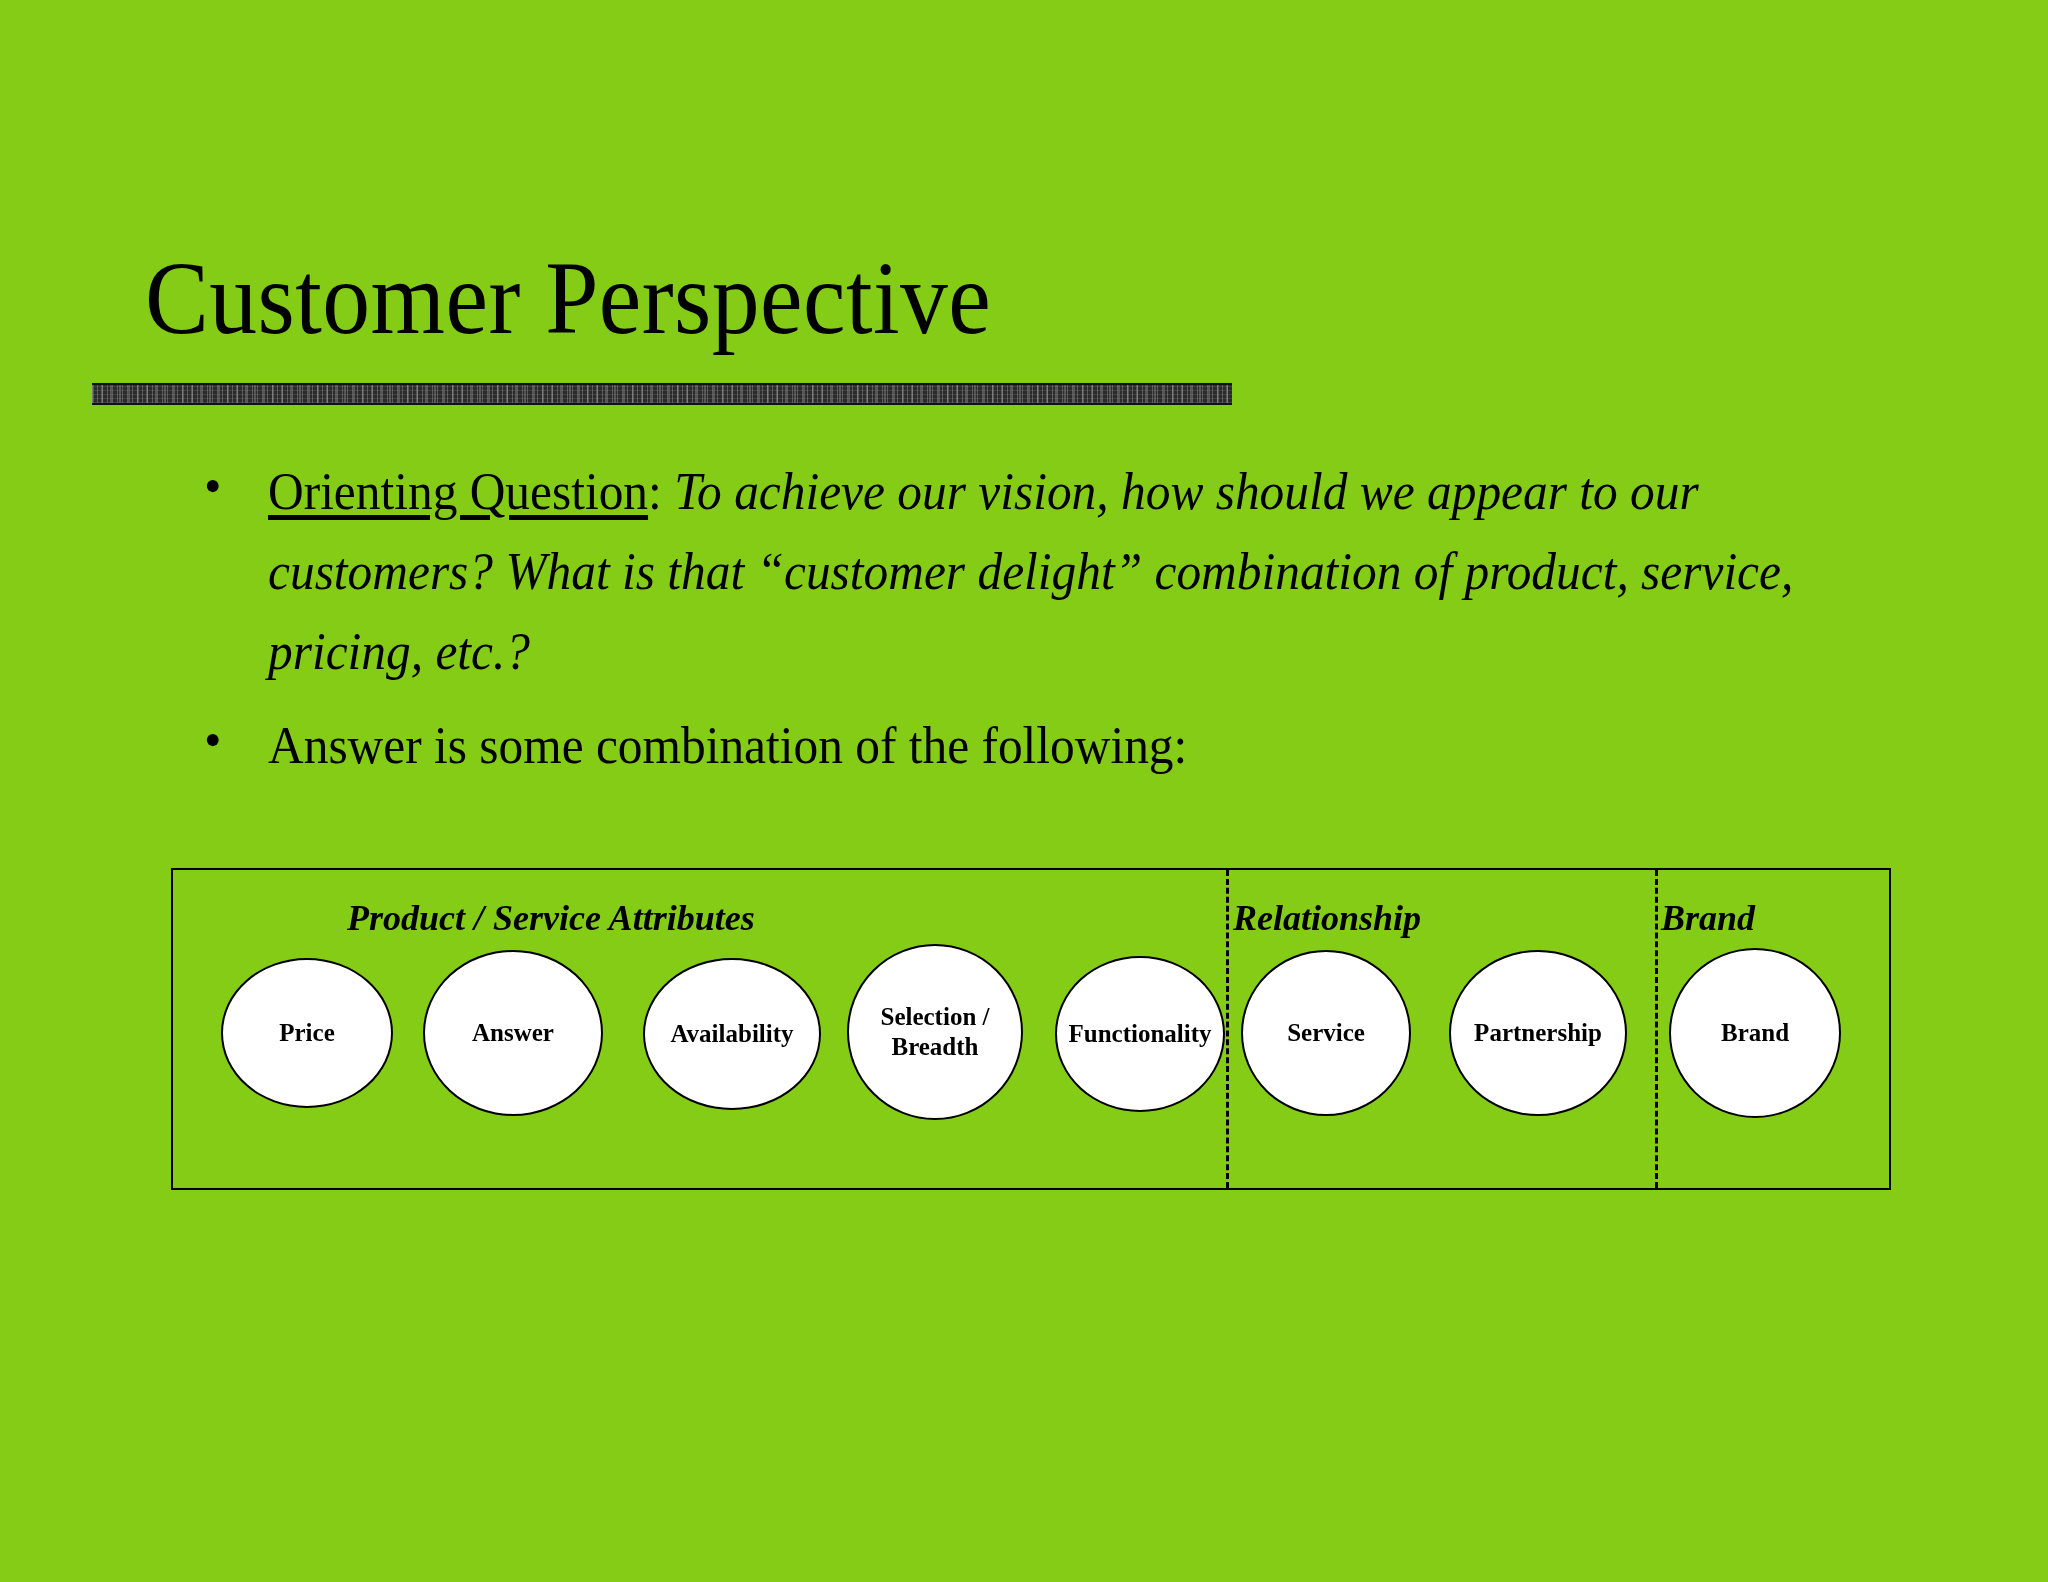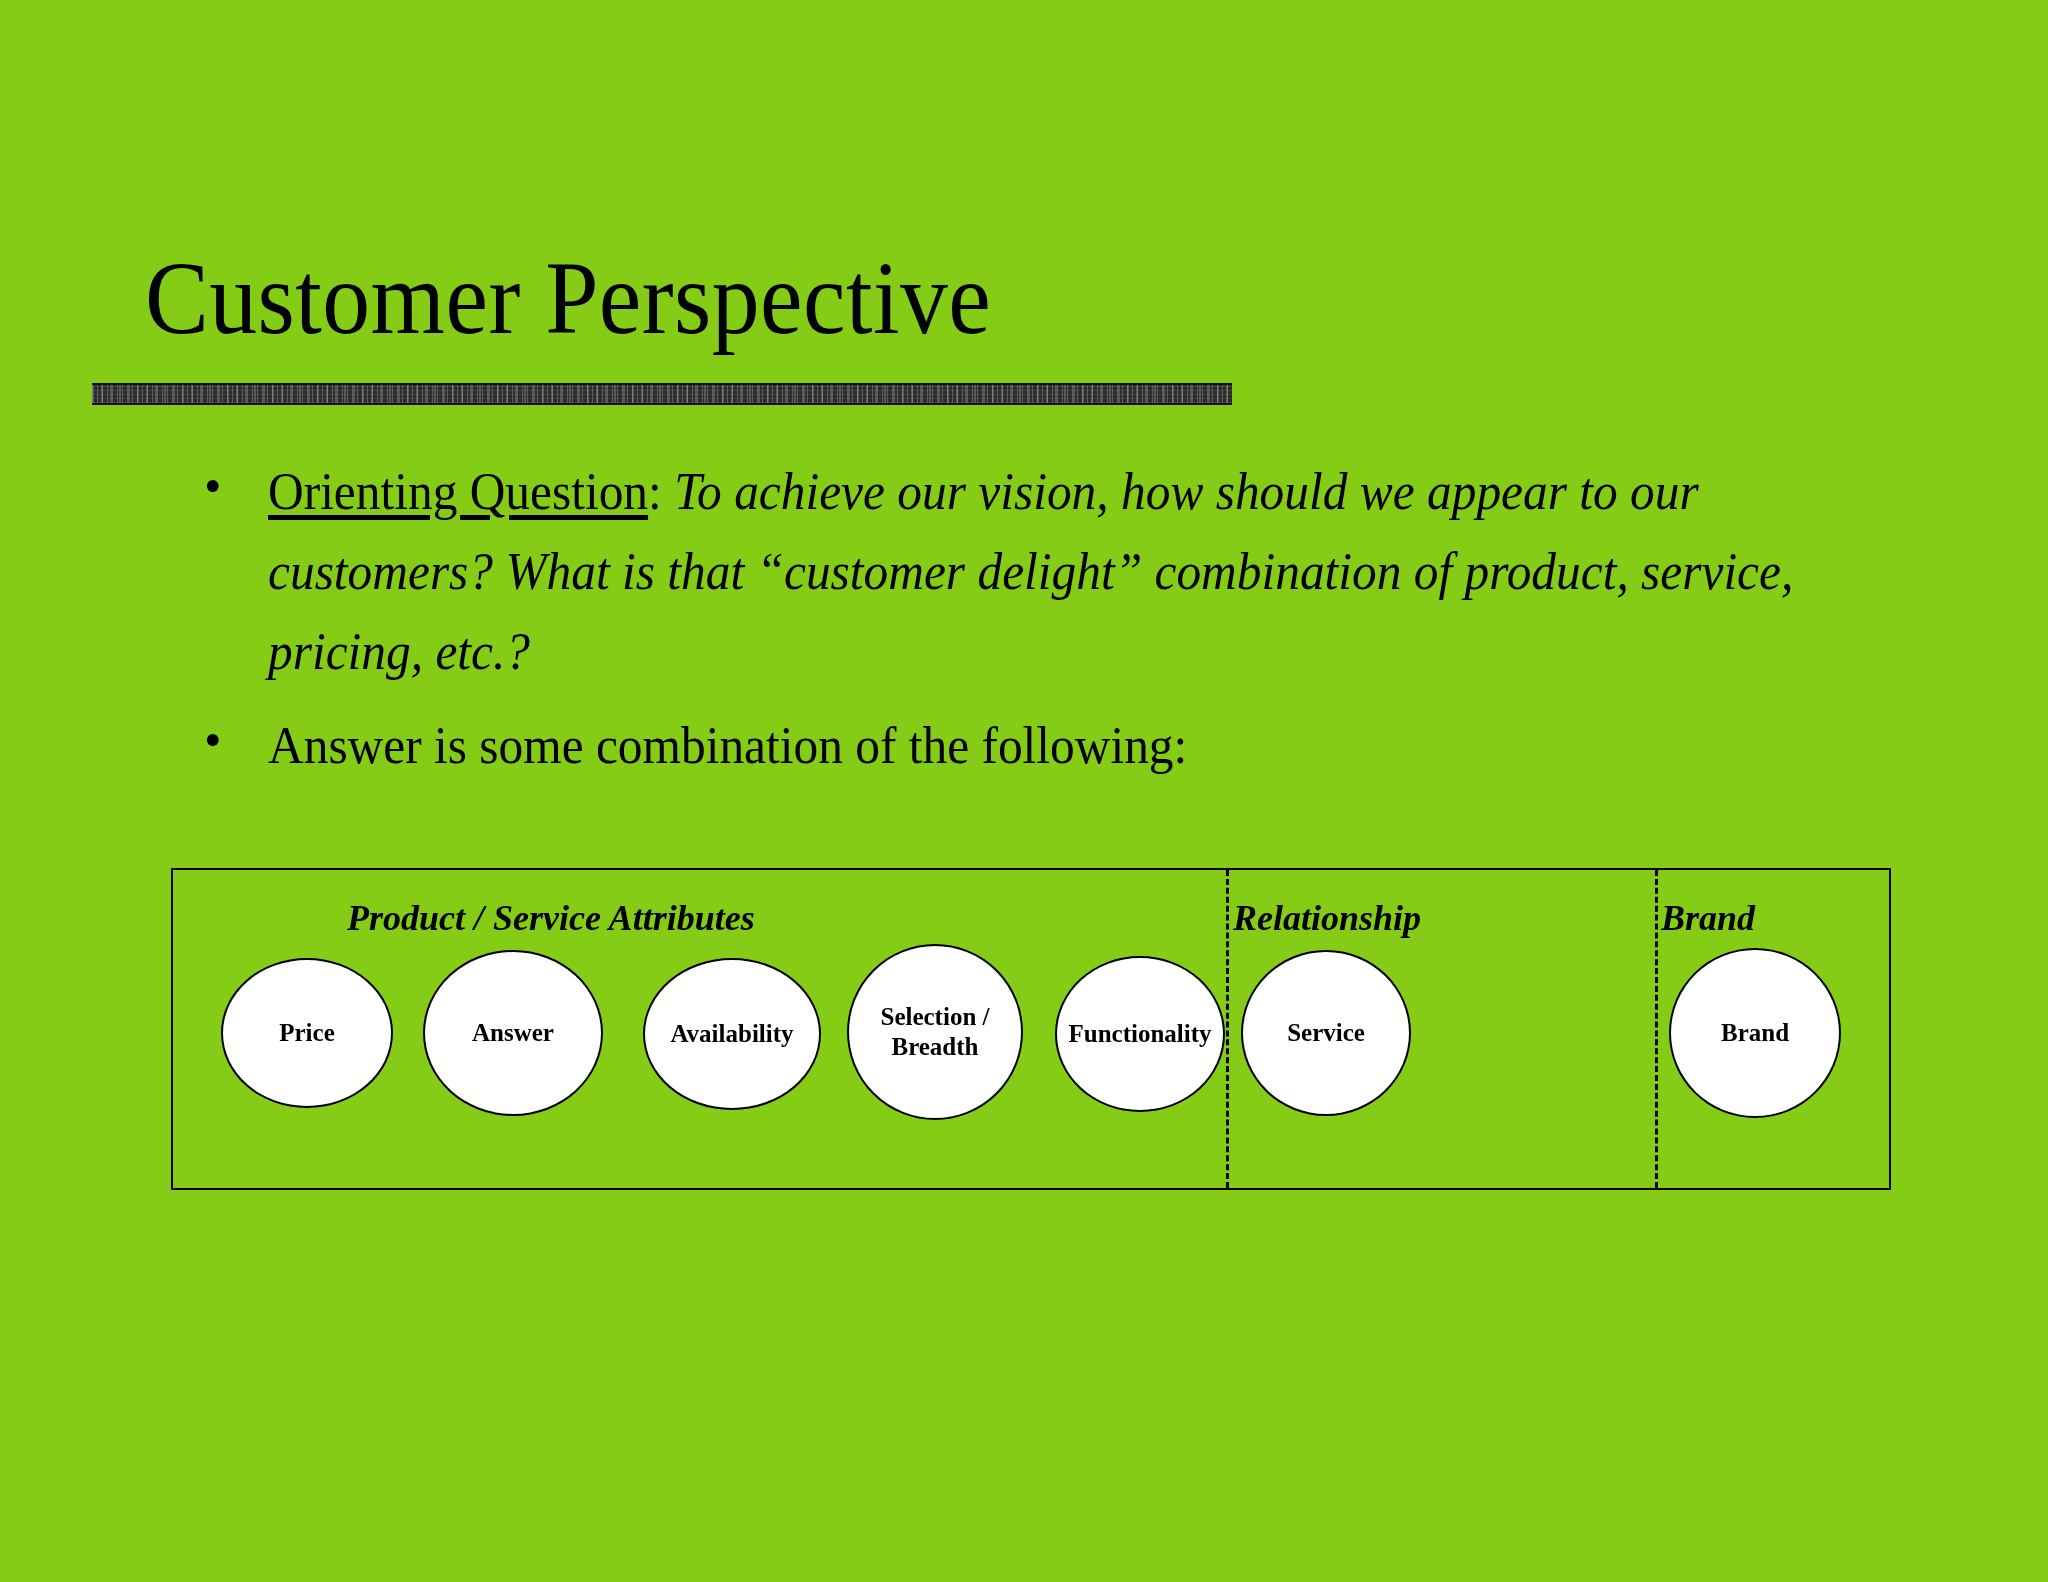--- a/index.html
+++ b/index.html
@@ -194,20 +194,23 @@
     </div>
 
     <div class="node" style="left:882px; top:86px; width:170px; height:156px;">
       <span class="node-label"><span>Functionality</span></span>
     </div>
 
     <div class="node" style="left:1068px; top:80px; width:170px; height:166px;">
       <span class="node-label"><span>Service</span></span>
     </div>
 
+    <div class="node" style="left:1276px; top:80px; width:178px; height:166px;">
+      <span class="node-label"><span>Partnership</span></span>
+    </div>
 
     <div class="node" style="left:1496px; top:78px; width:172px; height:170px;align-items:center;">
       <span class="node-label"><span>Brand</span></span>
     </div>
 
   </div>
 
 </div>
 
 </body></html>

